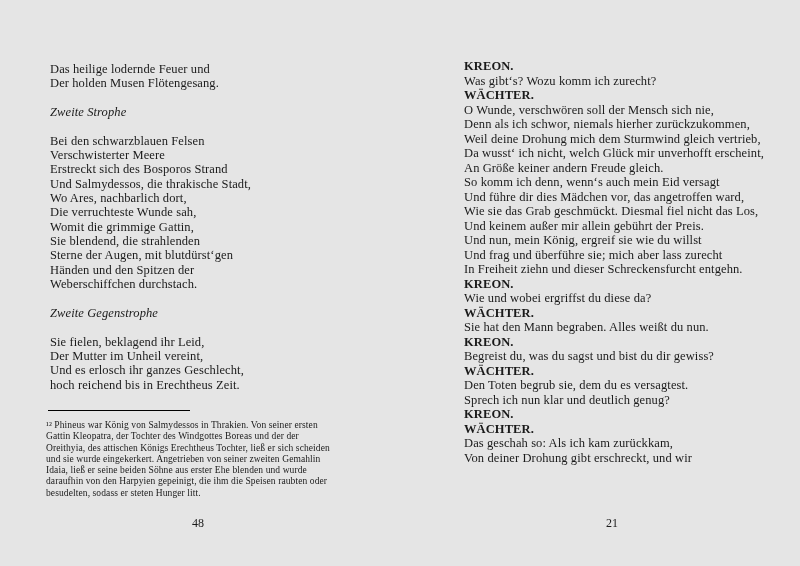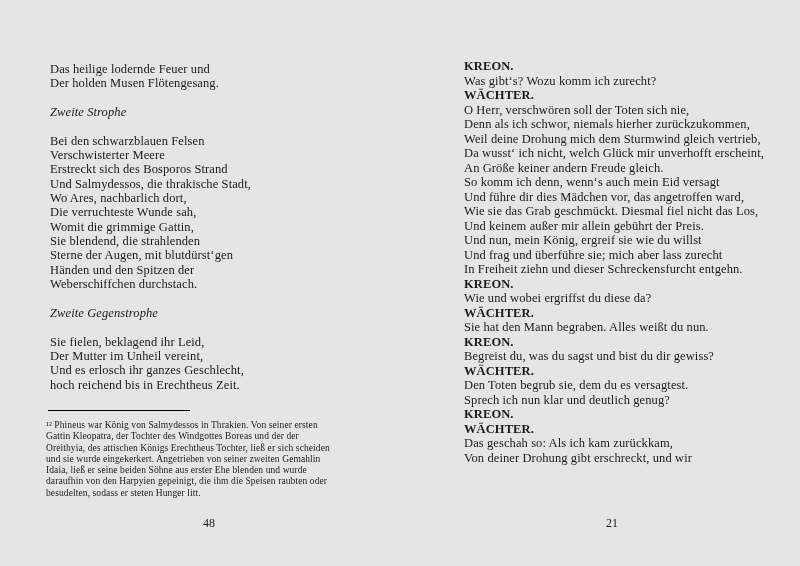--- a/index.html
+++ b/index.html
@@ -54,21 +54,21 @@
     line-height: 11.3px;
     letter-spacing: 0.1px;
   }
 
   .page-number {
     position: absolute;
     top: 516px;
     font-size: 12px;
     text-align: center;
   }
-  #page-number-left  { left: 17px;    width: 384px; }
+  #page-number-left  { left: 6px;    width: 384px; }
   #page-number-right { left: 12px; width: 400px; }
 </style>
 </head>
 <body>
 
 <div id="spread">
 
   <div class="page" id="left-page">
     <div class="textblock" id="left-lines">
         <div class="line">Das heilige lodernde Feuer und</div>
@@ -109,21 +109,21 @@
       </div>
 
     <div class="page-number" id="page-number-left">48</div>
   </div>
 
   <div class="page" id="right-page">
     <div class="textblock" id="right-lines">
         <div class="line bold">KREON.</div>
         <div class="line">Was gibt‘s? Wozu komm ich zurecht?</div>
         <div class="line bold">WÄCHTER.</div>
-        <div class="line">O Herr, verschwören soll der Toten sich nie,</div>
+        <div class="line">O Wunde, verschwören soll der Mensch sich nie,</div>
         <div class="line">Denn als ich schwor, niemals hierher zurückzukommen,</div>
         <div class="line">Weil deine Drohung mich dem Sturmwind gleich vertrieb,</div>
         <div class="line">Da wusst‘ ich nicht, welch Glück mir unverhofft erscheint,</div>
         <div class="line">An Größe keiner andern Freude gleich.</div>
         <div class="line">So komm ich denn, wenn‘s auch mein Eid versagt</div>
         <div class="line">Und führe dir dies Mädchen vor, das angetroffen ward,</div>
         <div class="line">Wie sie das Grab geschmückt. Diesmal fiel nicht das Los,</div>
         <div class="line">Und keinem außer mir allein gebührt der Preis.</div>
         <div class="line">Und nun, mein König, ergreif sie wie du willst</div>
         <div class="line">Und frag und überführe sie; mich aber lass zurecht</div>

